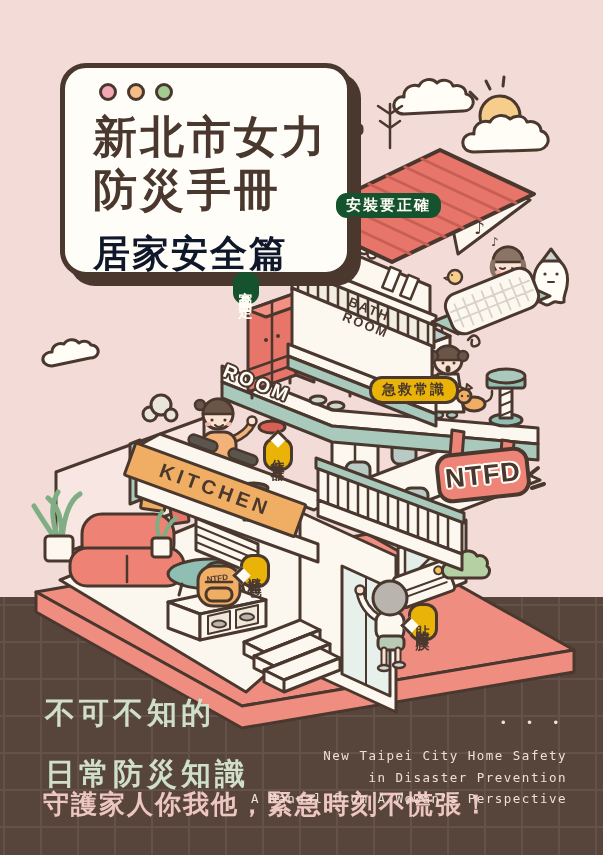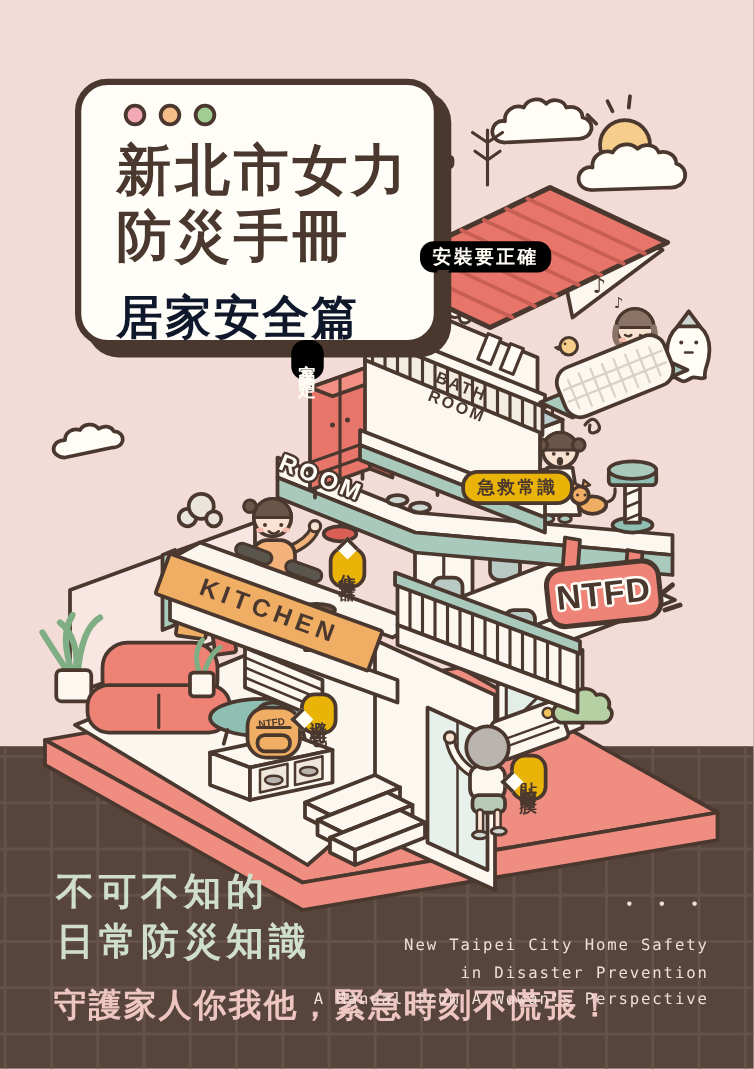--- a/index.html
+++ b/index.html
@@ -13,21 +13,21 @@
   
   .title-card{position:absolute;left:60px;top:63px;width:292px;height:214px;box-sizing:border-box;
     background:#fffdf7;border:5px solid #4a382f;border-radius:26px;box-shadow:9px 9px 0 0 #4a382f;
     padding:13px 0 0 28px;z-index:3;}
   .win-dots{display:flex;gap:10px;margin:2px 0 10px 6px;}
   .win-dots i{width:12px;height:12px;border-radius:50%;border:3px solid #4a382f;display:block;}
   .dot-pink{background:#f2a9b5;}.dot-orange{background:#f5bd88;}.dot-green{background:#a3cc92;}
   .t-main{font-size:44px;font-weight:800;color:#4a382f;letter-spacing:3px;line-height:1.2;}
   .t-sub{font-size:37px;font-weight:700;color:#0f172a;letter-spacing:2px;margin-top:12px;}
   
-  .badge-dark{position:absolute;z-index:4;background:#000000;color:#fffdf6;font-weight:700;border-radius:9px;}
+  .badge-dark{position:absolute;z-index:4;background:#14532d;color:#fffdf6;font-weight:700;border-radius:9px;}
   .badge-light{position:absolute;z-index:4;background:#eab308;color:#4a382f;border:3px solid #4a382f;font-weight:700;border-radius:12px;}
   .vert{writing-mode:vertical-rl;text-orientation:upright;letter-spacing:4px;}
   #badge-install{left:336px;top:193px;font-size:15px;padding:3px 10px;letter-spacing:2px;border-radius:11px;}
   #badge-install .tail{position:absolute;left:14px;bottom:-8px;width:0;height:0;
     border-top:10px solid #4a382f;border-right:10px solid transparent;}
   #badge-furniture{left:233px;top:272px;font-size:14px;padding:8px 4px;border-radius:11px;}
   #badge-firstaid{left:369px;top:376px;font-size:14px;padding:2px 10px;letter-spacing:2px;border-radius:13px;}
   #badge-alarm{left:263px;top:437px;font-size:14px;padding:8px 3px;}
   #badge-gobag{left:240px;top:554px;font-size:14px;padding:8px 3px;}
   #badge-film{left:408px;top:603px;font-size:14px;padding:8px 3px;}
@@ -44,21 +44,21 @@
     font-weight:800;font-size:19px;letter-spacing:3px;color:#fffdf6;z-index:2;
     text-shadow:2px 0 #4a382f,-2px 0 #4a382f,0 2px #4a382f,0 -2px #4a382f,1.5px 1.5px #4a382f,-1.5px -1.5px #4a382f,1.5px -1.5px #4a382f,-1.5px 1.5px #4a382f;}
   .sign-ntfd{position:absolute;left:436px;top:450px;width:94px;height:50px;box-sizing:border-box;
     background:#ee8477;border:4px solid #4a382f;border-radius:15px;transform:rotate(-6deg);
     display:flex;align-items:center;justify-content:center;font-weight:800;font-size:27px;letter-spacing:1px;color:#4a382f;z-index:2;
     text-shadow:2px 0 #fffdf6,-2px 0 #fffdf6,0 2px #fffdf6,0 -2px #fffdf6,1.5px 1.5px #fffdf6,-1.5px -1.5px #fffdf6,1.5px -1.5px #fffdf6,-1.5px 1.5px #fffdf6;}
   
   .footer{position:absolute;left:0;top:597px;width:603px;height:258px;z-index:2;}
   .f-head{position:absolute;left:45px;color:#cfdfca;font-weight:800;font-size:30px;letter-spacing:4px;}
   #f-head1{top:96px;}
-  #f-head2{top:136px;text-align:right;}
+  #f-head2{top:157px;text-align:right;}
   .f-sub{position:absolute;left:43px;top:190px;color:#eec6c1;font-weight:800;font-size:26px;letter-spacing:2px;}
   .f-dots{position:absolute;right:36px;top:118px;color:#f0ded8;font-size:13px;letter-spacing:9px;}
   .f-en{position:absolute;right:36px;top:148px;text-align:right;color:#f0ded8;
     font-family:"DejaVu Sans Mono","Liberation Mono",monospace;font-size:12.5px;letter-spacing:1.5px;line-height:1.72;}
 </style>
 </head>
 <body>
 
 <div class="poster">
 

